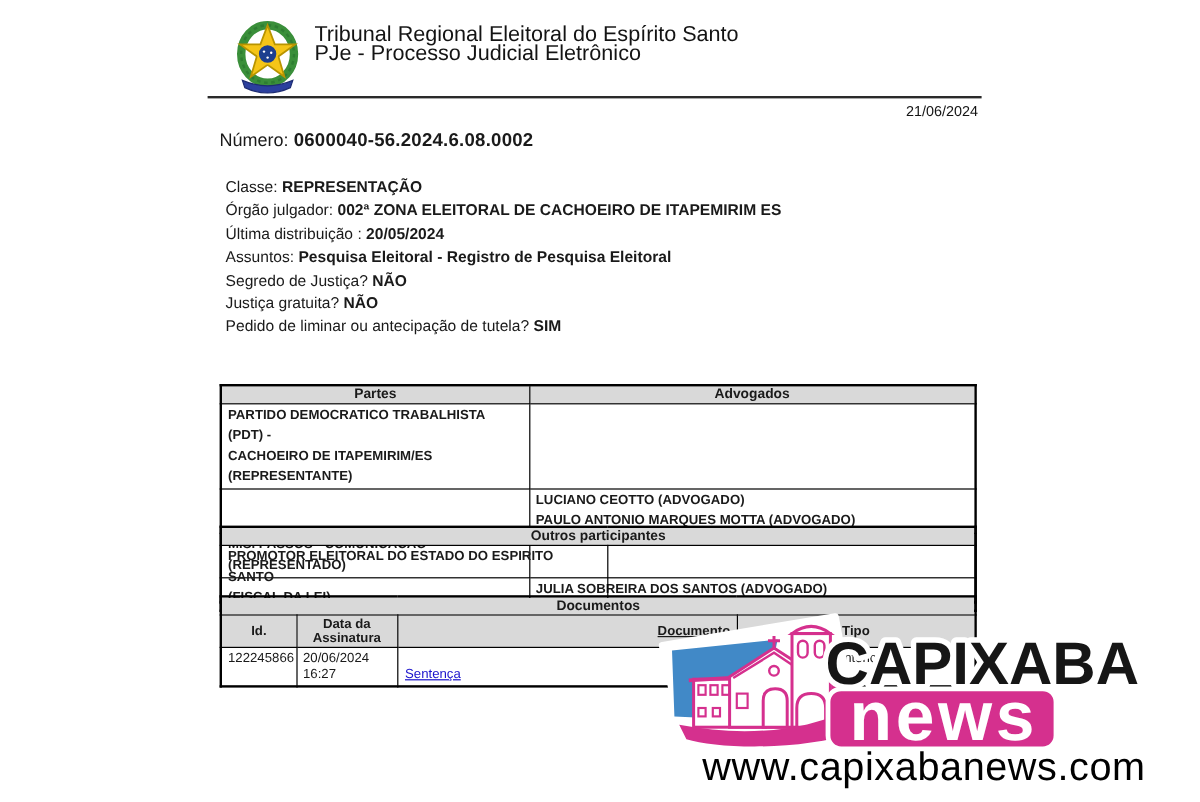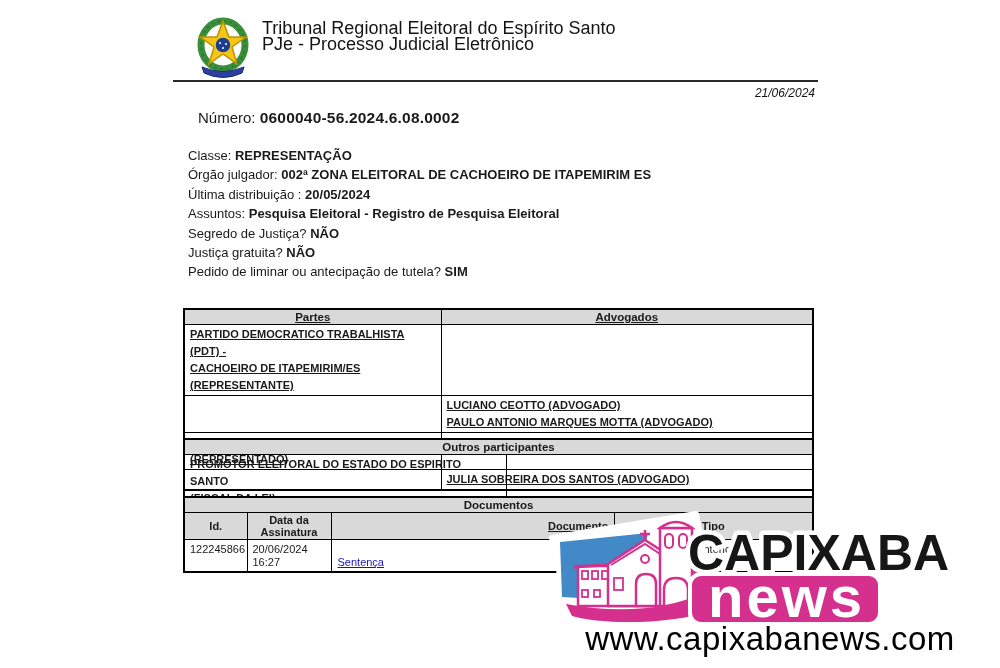--- a/index.html
+++ b/index.html
@@ -13,35 +13,35 @@
   *{box-sizing:border-box;}
   html,body{margin:0;padding:0;background:#fff;}
   .page{
     position:relative;width:1000px;height:668px;background:#fff;overflow:hidden;
     font-family:"Liberation Sans",sans-serif;color:var(--ink);
   }
   
   .coat{position:absolute;left:196px;top:15px;width:54px;height:64px;}
   .org-block{position:absolute;left:262px;top:21px;font-size:18px;line-height:15.5px;color:#141414;}
   .top-rule{position:absolute;left:173px;top:80px;width:645px;height:2px;background:#2a2a2a;}
-  .doc-date{position:absolute;left:618px;top:86px;width:197px;text-align:right;font-size:12px;color:#141414;font-style:italic;}
-  
-  .numero-line{position:absolute;left:198px;top:109px;font-size:15px;}
+  .doc-date{position:absolute;left:618px;top:86px;width:197px;text-align:right;font-size:12px;color:#141414;}
+  
+  .numero-line{position:absolute;left:183px;top:109px;font-size:15px;}
   .numero-line b{font-size:15.5px;letter-spacing:.2px;}
   .fields{position:absolute;left:188px;top:146px;font-size:13px;line-height:19.4px;}
   .fields .val{font-weight:bold;}
   
   table.tbl{
     position:absolute;left:183px;width:629px;border-collapse:collapse;table-layout:fixed;
     border:2px solid var(--grid);font-size:11px;
   }
   .tbl th,.tbl td{border:1px solid var(--grid);padding:1px 5px;vertical-align:middle;overflow:hidden;}
   .tbl th{background:var(--hdr-bg);font-size:11.5px;height:15px;text-align:center;font-weight:bold;}
   .tbl td{font-weight:bold;white-space:pre-line;line-height:17px;}
-  .partes{top:308px;text-decoration:underline;}
+  .partes{top:320px;}
   .outros{top:438px;}
   .docs{top:496px;}
   tr.h36{height:36px;margin-left:40px;} tr.h18{height:18px;} tr.h35{height:35px;}
   .docs th.colhead{height:26px;font-size:11px;line-height:12px;white-space:pre-line;vertical-align:middle;}
   .docs th.left{text-align:right;padding-left:6px;text-decoration:underline;}
   .docs td{font-weight:normal;vertical-align:top;padding-top:3px;line-height:13px;}
   .docs tr.datarow{height:32px;}
   .docs td.center{text-align:center;}
   a.doc-link{color:var(--link);text-decoration:underline;cursor:pointer;}
   

